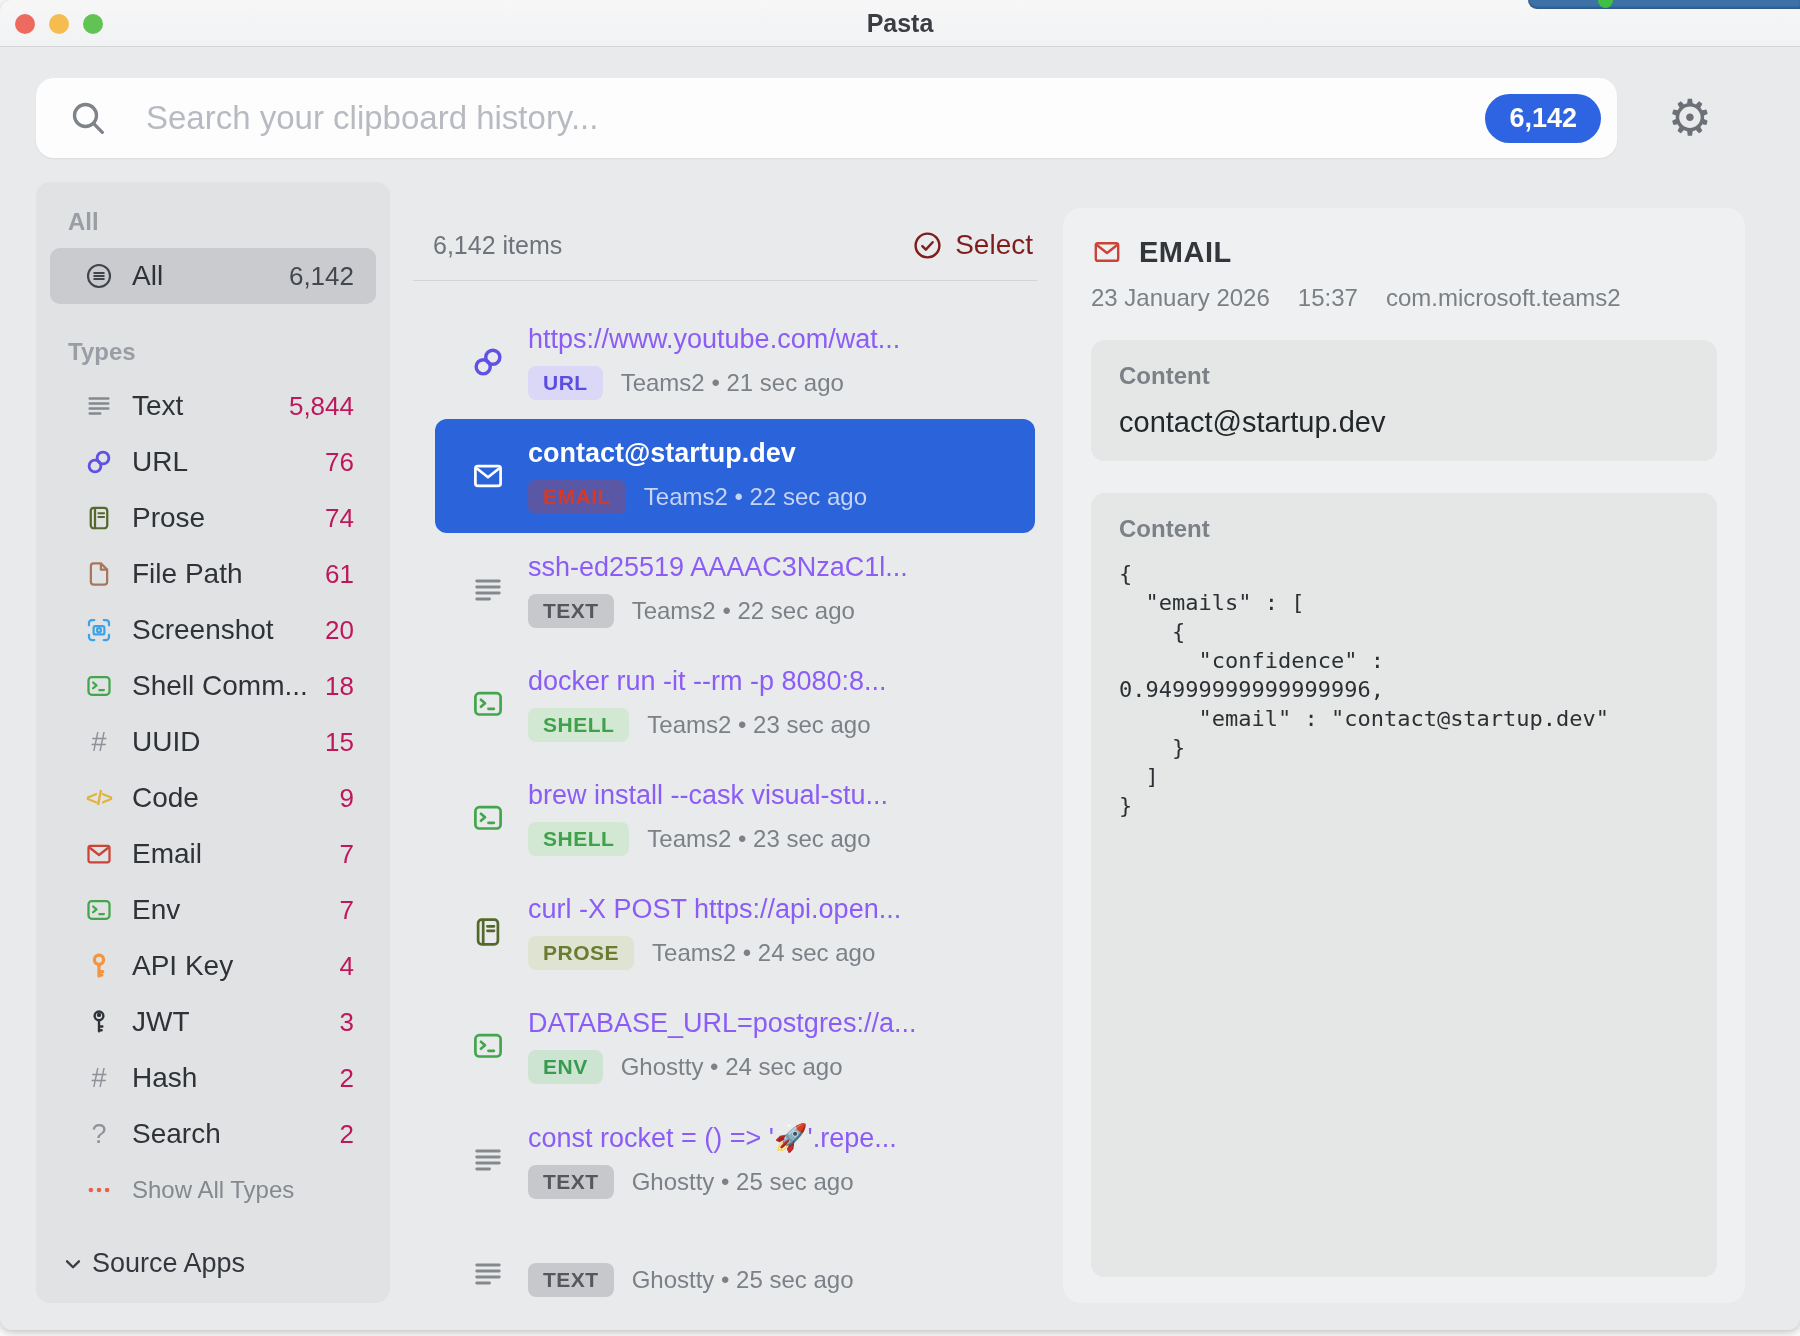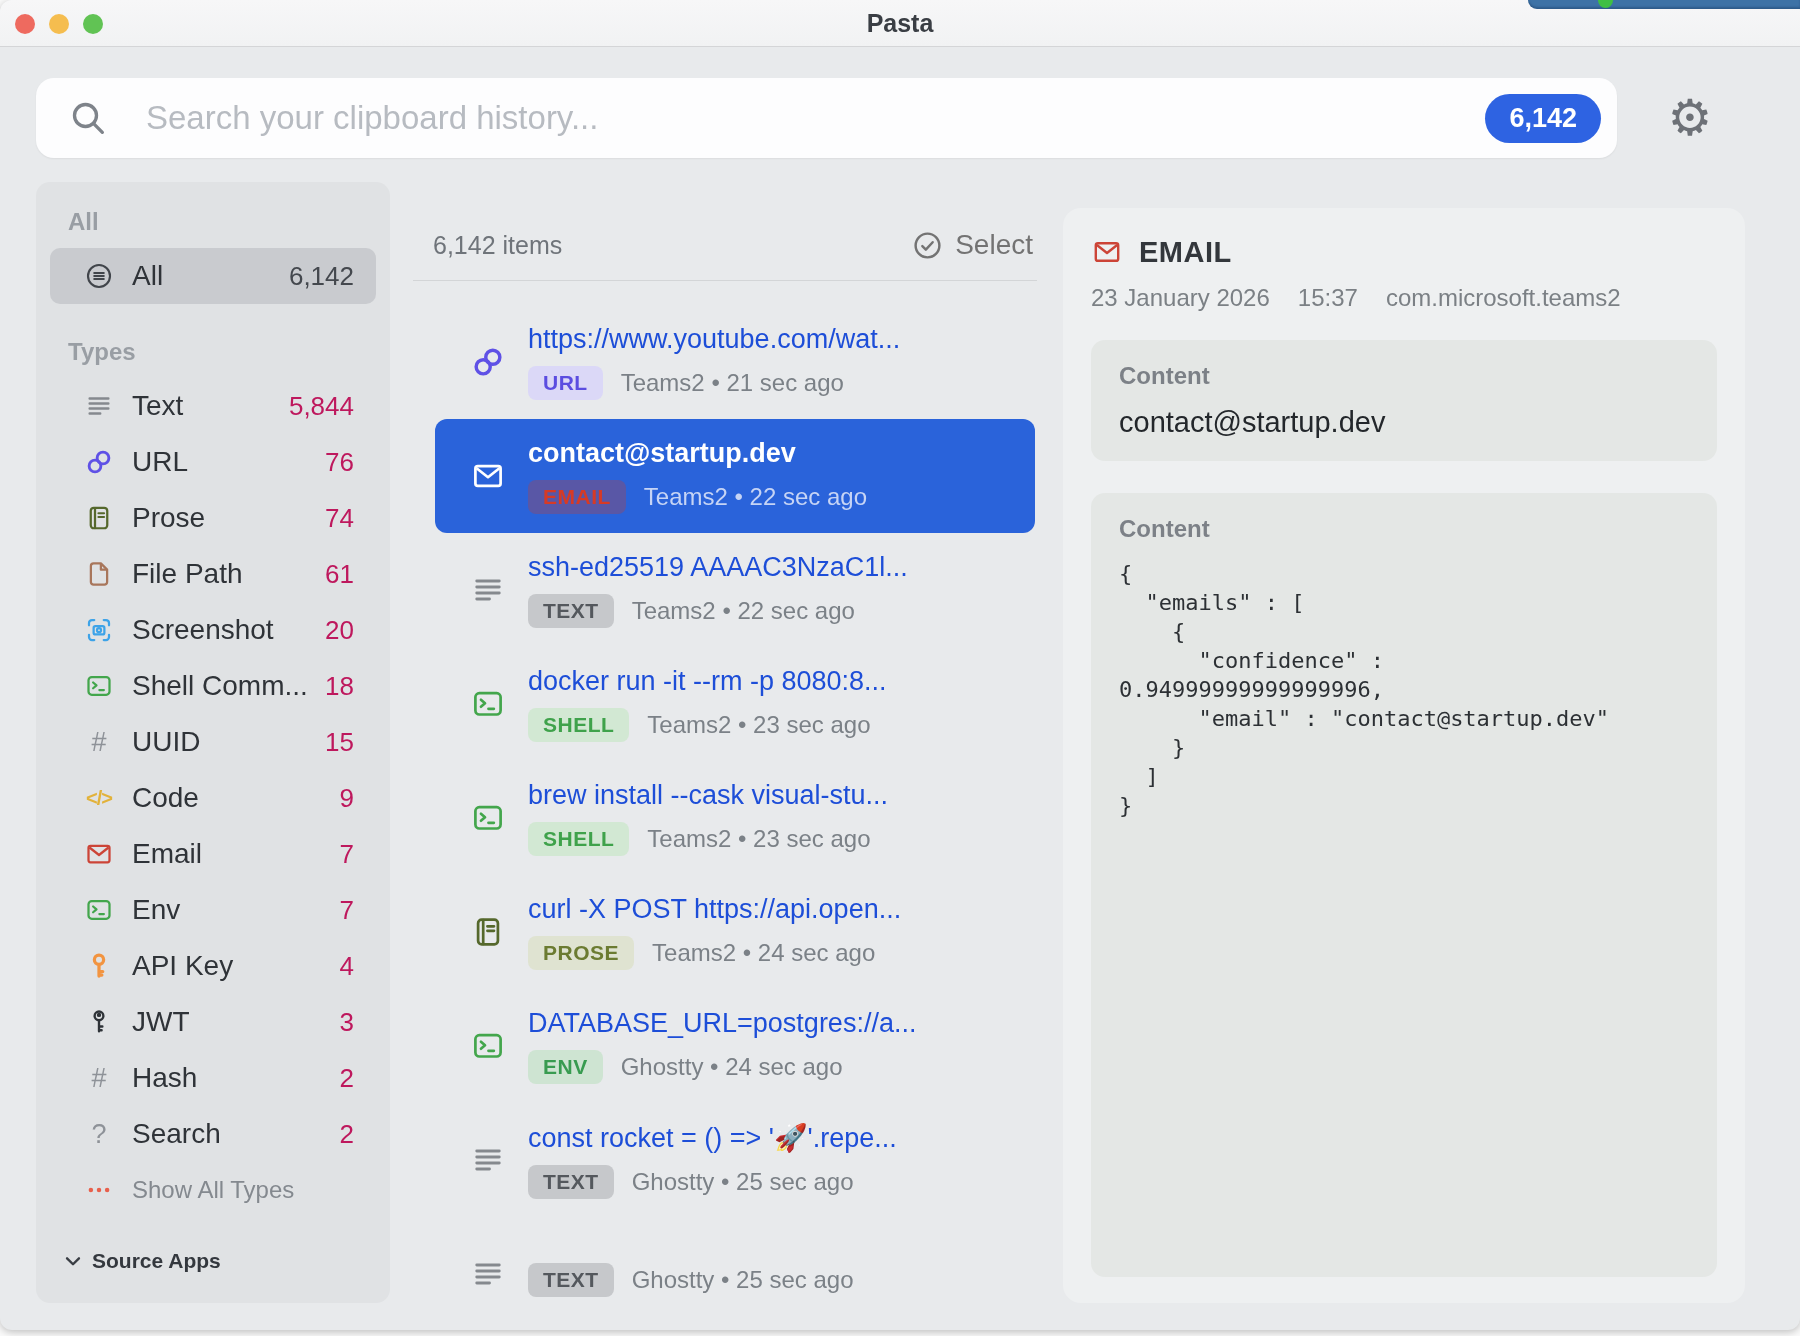--- a/index.html
+++ b/index.html
@@ -52,38 +52,38 @@
     white-space:nowrap; overflow:hidden; }
   .side-count { font-size:26px; color:#be185d; }
   .side-row.selected .side-count { color:#44484e; }
   .side-gap { height:24px; }
   .side-row.muted .side-label { font-size:24px; color:#84898f; }
   .glyph-icon { width:30px; height:30px; display:flex; align-items:center; justify-content:center;
     font-size:27px; font-weight:500; color:#8e9298; flex:0 0 auto; }
   .glyph-icon.code { font-size:20px; font-weight:bold; color:#e2b23a; letter-spacing:-1px; }
   .source-apps { display:flex; align-items:center; margin:30px 0 0 10px; cursor:pointer; }
   .source-apps .chev { width:26px; height:26px; color:#3a3e44; }
-  .source-apps .sa-label { margin-left:6px; font-size:21px; color:#34383e; font-weight:700; }
+  .source-apps .sa-label { margin-left:6px; font-size:27px; color:#34383e; font-weight:400; }
 
   
   .listcol { position:absolute; left:413px; top:12px; width:624px; bottom:0; overflow:hidden; }
   .list-head { margin-top:28px; height:46px; display:flex; align-items:center;
     justify-content:space-between; padding:0 4px 0 20px; }
   .items-count { font-size:25px; color:#6f747a; }
-  .select-btn { display:flex; align-items:flex-end; gap:12px; color:#737373; cursor:pointer; }
+  .select-btn { display:flex; align-items:flex-end; gap:12px; color:#7f1d1d; cursor:pointer; }
   .select-btn .ck { width:31px; height:31px; }
   .select-label { font-size:28px; font-weight:500; }
   .list-divider { height:1px; background:#d3d5d7; margin-top:12px; }
   .rows { margin-top:24px; }
   .row { height:114px; margin:0 2px 0 22px; border-radius:12px; display:flex;
     align-items:center; padding:0 24px 0 35px; cursor:pointer; }
   .row.selected { background:#2a63da; }
   .row-icon { width:36px; height:36px; flex:0 0 auto; }
   .row-body { margin-left:22px; min-width:0; }
-  .row-title { font-size:27px; font-weight:500; color:#1d4ed8; white-space:nowrap; overflow:hidden; }
+  .row-title { font-size:27px; font-weight:500; color:#8b5cf6; white-space:nowrap; overflow:hidden; }
   .row.selected .row-title { color:#ffffff; font-weight:bold; }
   .row-sub { margin-top:11px; display:flex; align-items:center; gap:18px; }
   .badge { font-size:21px; font-weight:bold; padding:5px 15px; border-radius:8px; letter-spacing:.5px; }
   .b-url   { background:#dbd8f7; color:#5b4de0; }
   .b-email { background:rgba(200,58,46,.30); color:#d63a26; }
   .b-text  { background:#c6c8cb; color:#54585d; }
   .b-shell { background:#d2e8d3; color:#3fa24b; }
   .b-prose { background:#dfe3d1; color:#6b7b31; }
   .b-env   { background:#cee4d2; color:#389b50; }
   .row-meta { font-size:24px; color:#7b8187; white-space:nowrap; }

